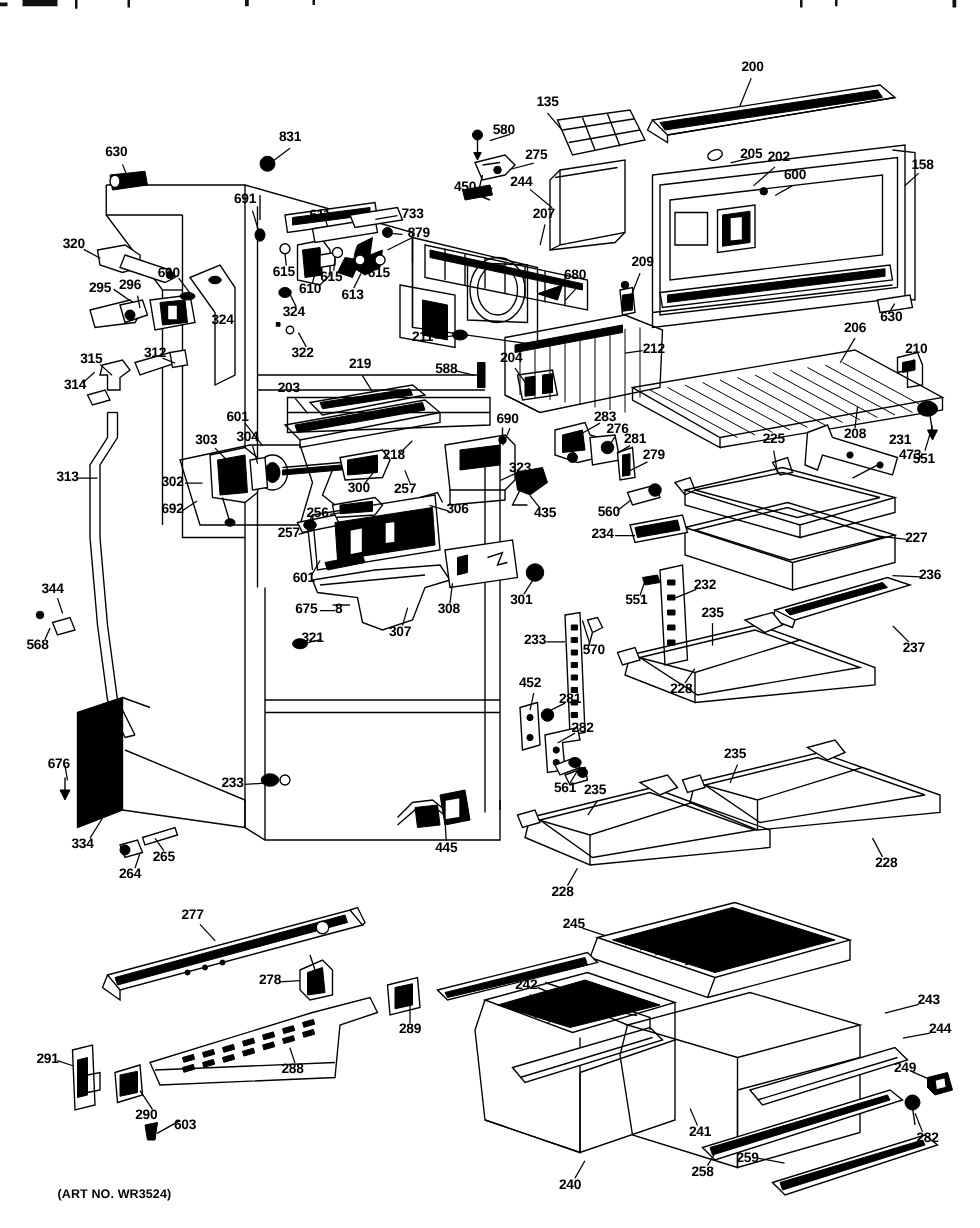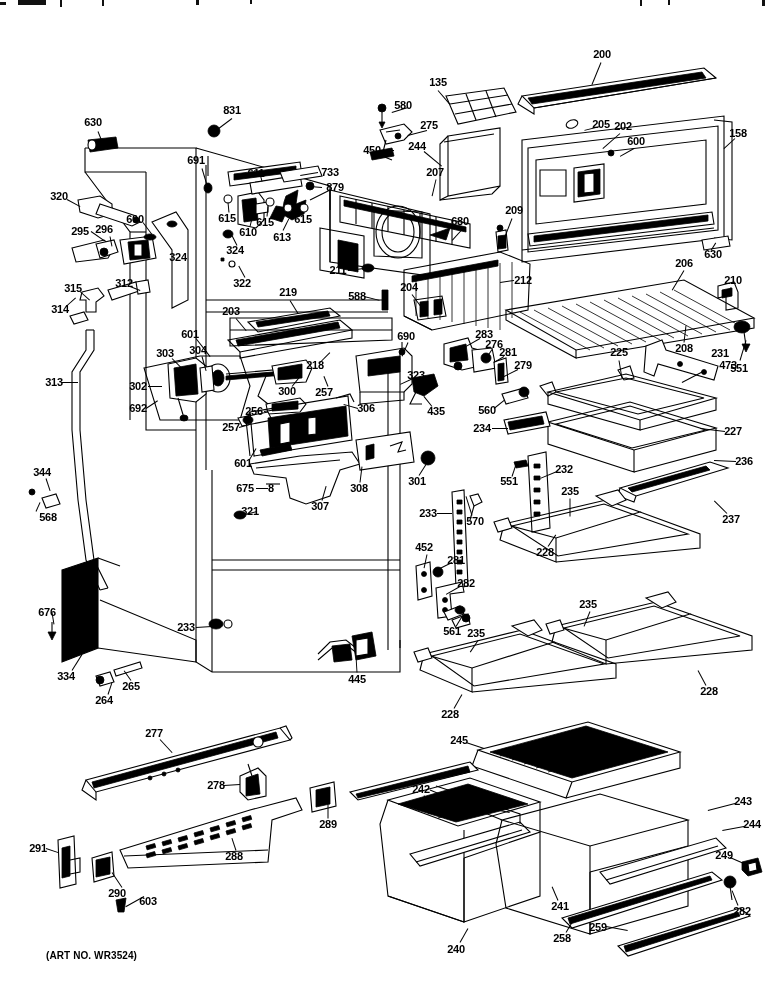--- a/index.html
+++ b/index.html
@@ -867,21 +867,21 @@
       <div class="lbl" style="left: 480px; top: 807px;">283</div>
       <div class="lbl" style="left: 743px; top: 801px;">243</div>
       <div class="lbl" style="left: 752px; top: 824px;">244</div>
       <div class="lbl" style="left: 724px; top: 855px;">249</div>
       <div class="lbl" style="left: 742px; top: 911px;">282</div>
       <div class="lbl" style="left: 560px; top: 906px;">241</div>
       <div class="lbl" style="left: 456px; top: 949px;">240</div>
       <div class="lbl" style="left: 562px; top: 938px;">258</div>
       <div class="lbl" style="left: 598px; top: 927px;">259</div>
       <div class="lbl" style="left: 42px; top: 472px;">344</div>
-      <div class="lbl" style="left: 48px; top: 517px;">568</div>
+      <div class="lbl" style="left: 30px; top: 517px;">568</div>
       <div class="lbl" style="left: 47px; top: 612px;">676</div>
       <div class="lbl" style="left: 66px; top: 676px;">334</div>
       <div class="lbl" style="left: 104px; top: 700px;">264</div>
       <div class="lbl" style="left: 131px; top: 686px;">265</div>
       <div class="lbl" style="left: 186px; top: 627px;">233</div>
       <div class="lbl" style="left: 357px; top: 679px;">445</div>
       <div class="lbl" style="left: 154px; top: 733px;">277</div>
       <div class="lbl" style="left: 216px; top: 785px;">278</div>
       <div class="lbl" style="left: 328px; top: 824px;">289</div>
       <div class="lbl" style="left: 234px; top: 856px;">288</div>

